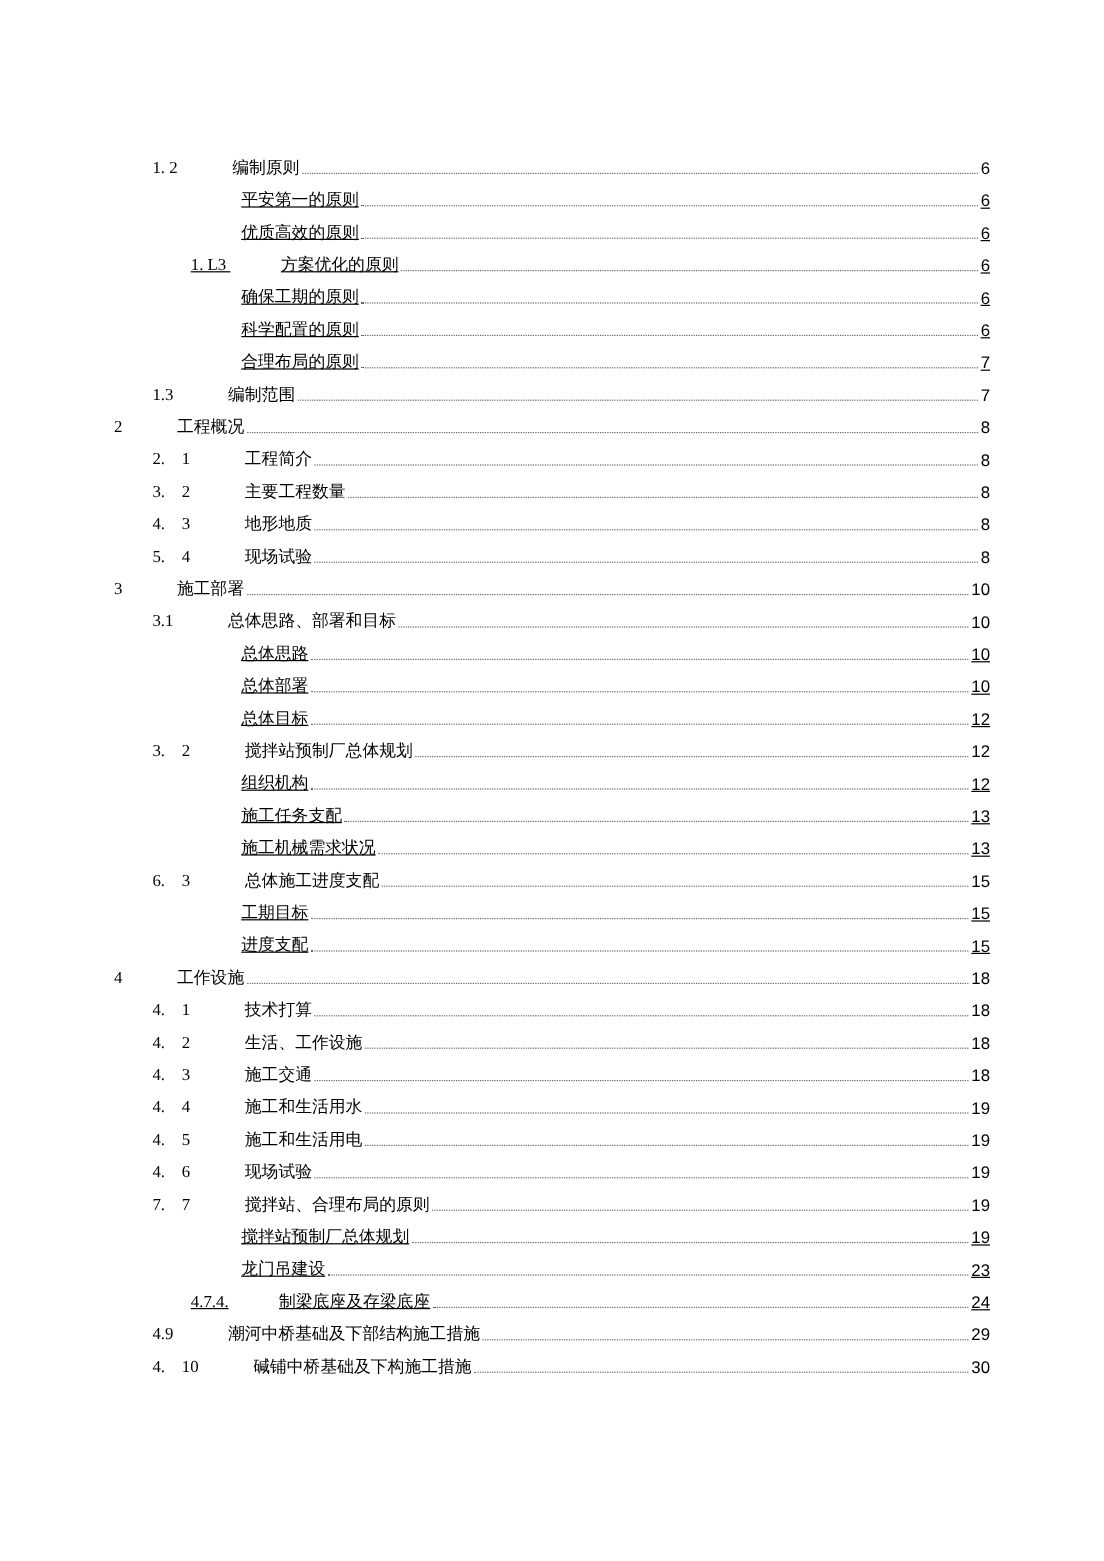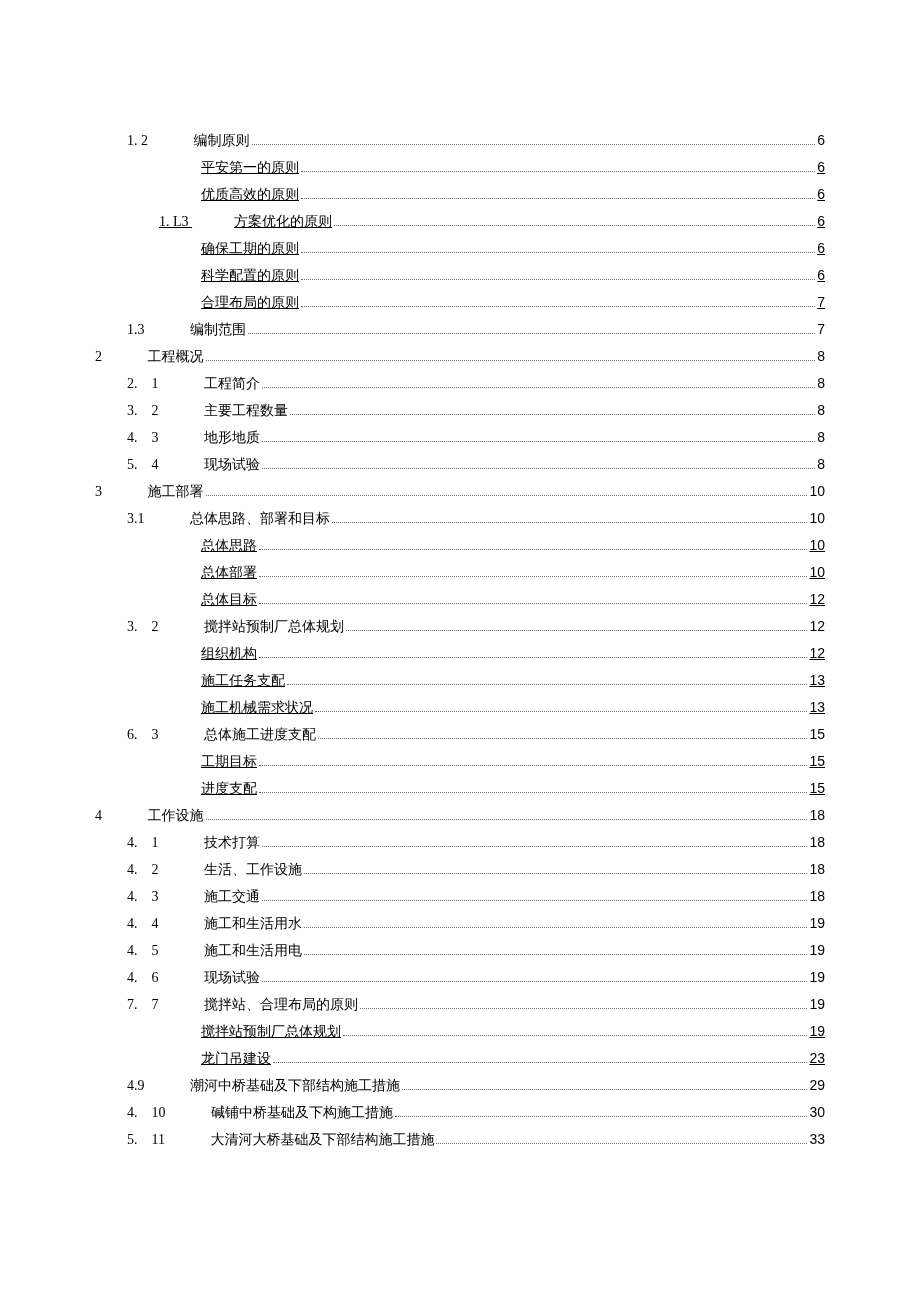--- a/index.html
+++ b/index.html
@@ -256,32 +256,32 @@
         <span class="label">搅拌站预制厂总体规划</span>
         <span class="dots"></span>
         <span class="pagenum">19</span>
       </div>
       <div class="toc-line indent-2">
         <span class="prefix"></span>
         <span class="label">龙门吊建设</span>
         <span class="dots"></span>
         <span class="pagenum">23</span>
       </div>
+      <div class="toc-line indent-2">
+        <span class="prefix">4.7.4.</span>
+        <span class="label">制梁底座及存梁底座</span>
+        <span class="dots"></span>
+        <span class="pagenum">24</span>
+      </div>
       <div class="toc-line indent-1">
         <span class="prefix">4.9 </span>
         <span class="label">潮河中桥基础及下部结构施工措施</span>
         <span class="dots"></span>
         <span class="pagenum">29</span>
       </div>
       <div class="toc-line indent-1">
         <span class="prefix">4.　10 </span>
         <span class="label">碱铺中桥基础及下构施工措施</span>
         <span class="dots"></span>
         <span class="pagenum">30</span>
-      </div>
-      <div class="toc-line indent-1">
-        <span class="prefix">5.　11 </span>
-        <span class="label">大清河大桥基础及下部结构施工措施</span>
-        <span class="dots"></span>
-        <span class="pagenum">33</span>
       </div>
     </div>
 </div>
 
 </body></html>

